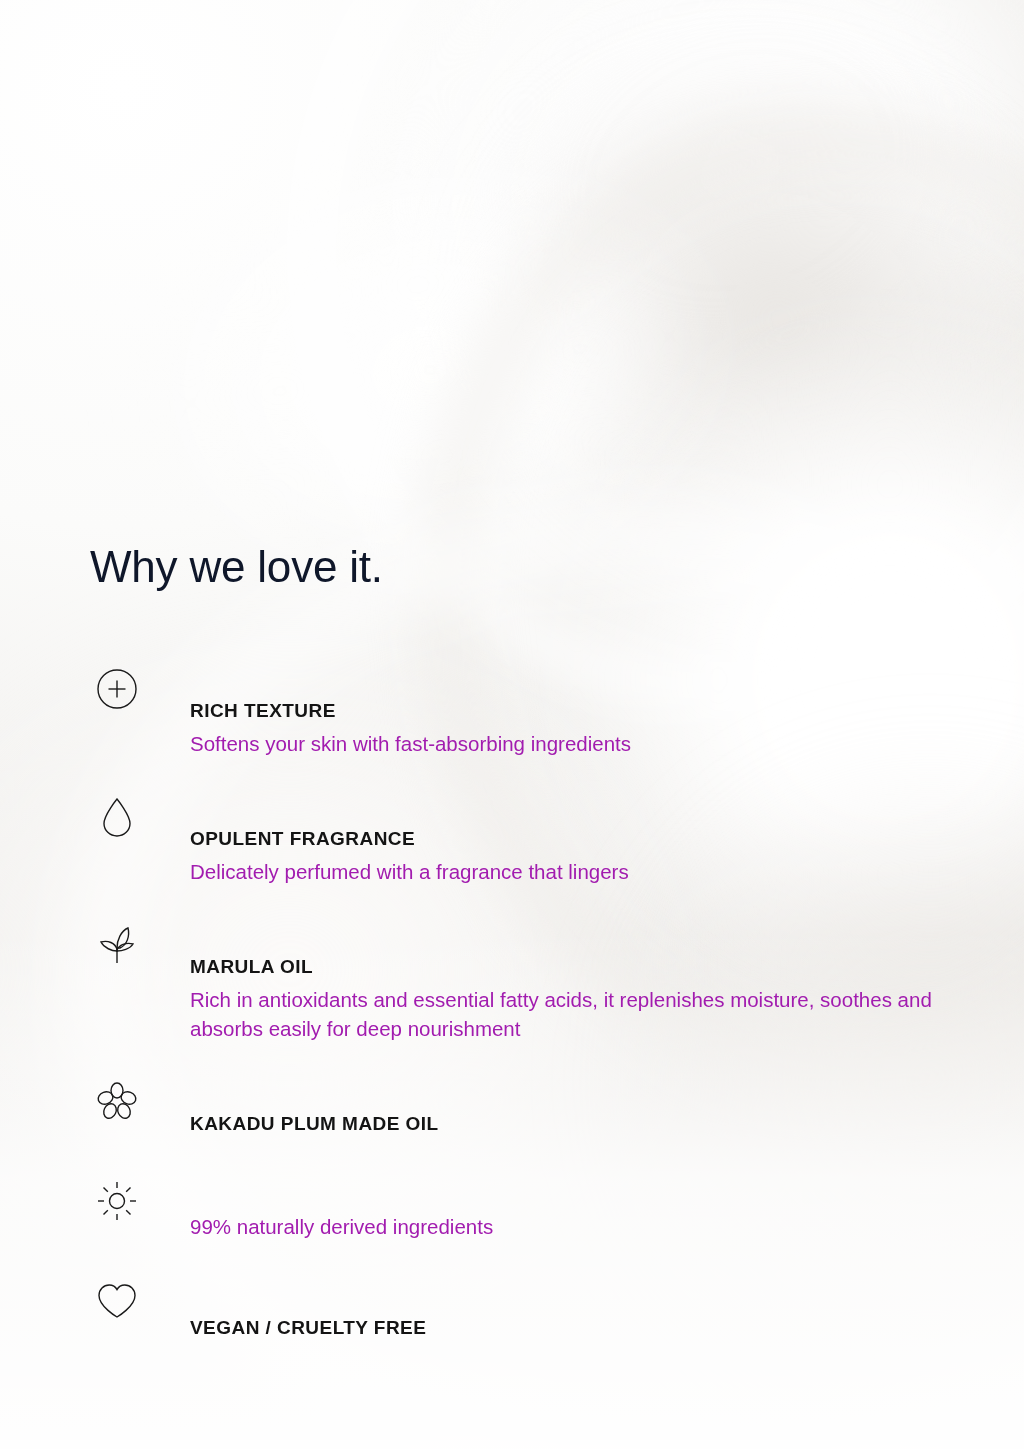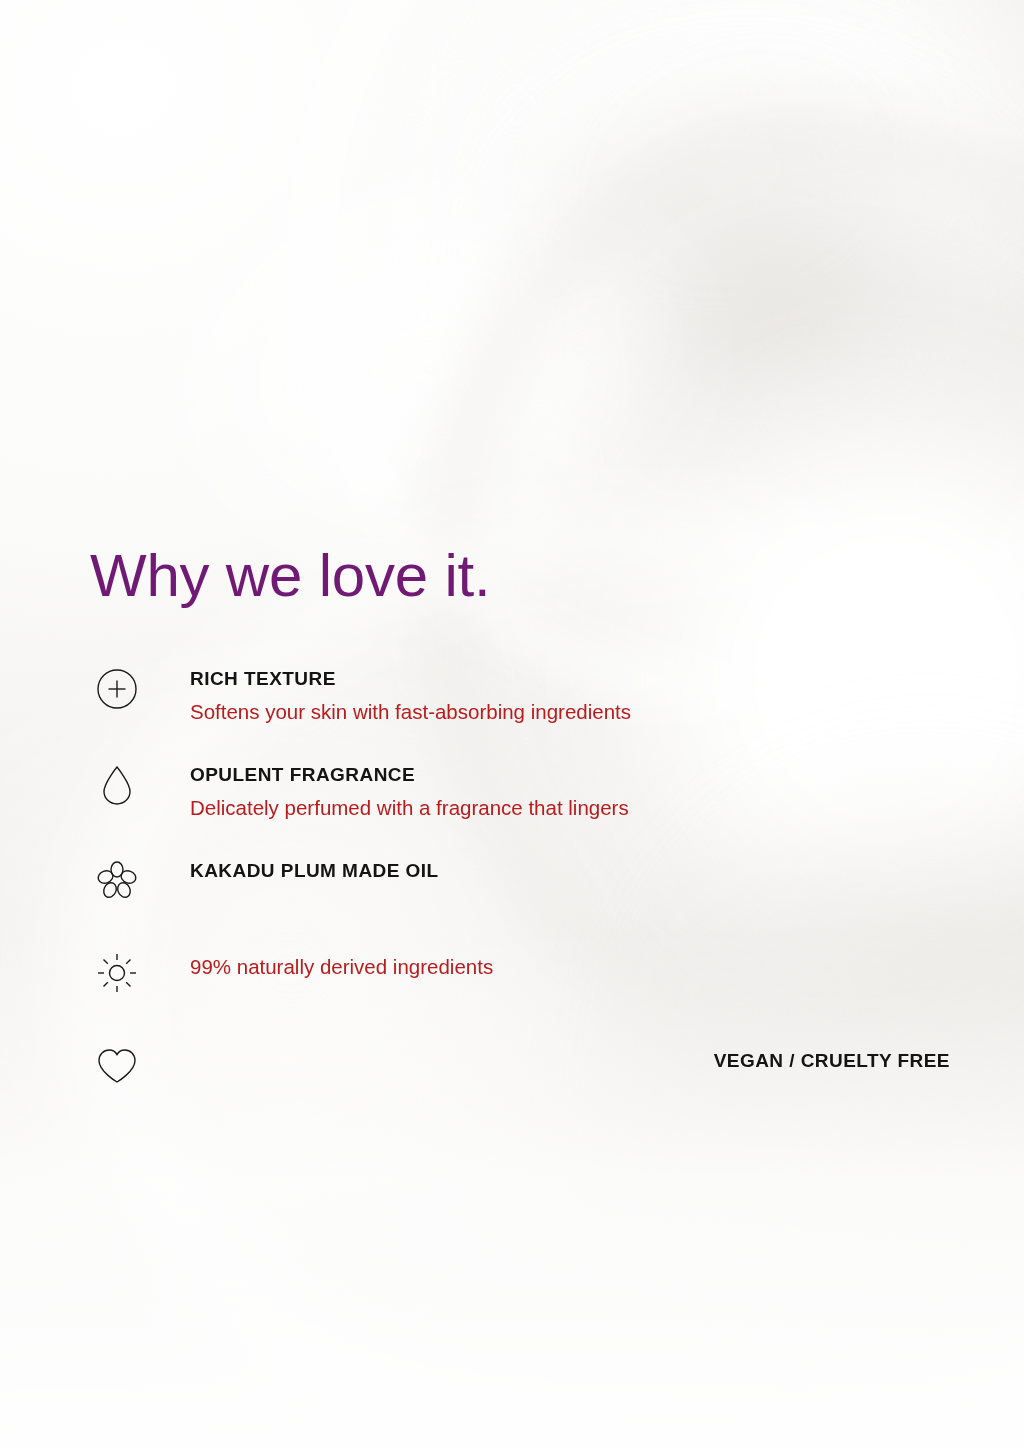--- a/index.html
+++ b/index.html
@@ -116,24 +116,24 @@
   .content {
     position: absolute;
     left: 0; top: 0;
     width: 1024px;
     height: 1449px;
   }
   .heading {
     position: absolute;
     left: 90px;
     top: 543px;
-    font-size: 60px;
+    font-size: 44px;
     font-weight: 400;
     letter-spacing: -0.2px;
-    color: #701a75;
+    color: #0f172a;
     line-height: 1.1;
     margin: 0;
   }
   .features {
     position: absolute;
     left: 90px;
     top: 660px;
     width: 860px;
   }
   .feature {
@@ -153,39 +153,40 @@
     box-sizing: border-box;
   }
   .feature-icon svg {
     display: block;
     width: 54px;
     height: 54px;
   }
   .feature-body {
     flex: 1 1 auto;
     padding-top: 8px;
+    margin-top: 32px;
   }
   .feature-title {
     font-size: 19px;
     font-weight: 700;
     letter-spacing: 0.45px;
     color: #141414;
     margin: 0 0 7px 0;
     line-height: 1.15;
   }
   .feature-desc {
     font-size: 20.5px;
     font-weight: 400;
-    color: #b91c1c;
+    color: #a21caf;
     line-height: 1.42;
     margin: 0;
     max-width: 760px;
   }
   .feature.no-desc .feature-body { padding-top: 14px; }
-  .feature.no-desc .feature-title { margin-bottom: 0; text-align: right; }
+  .feature.no-desc .feature-title { margin-bottom: 0; }
 </style>
 </head>
 <body>
 
 <div class="page">
 
   <div class="bg"></div>
   <div class="swirl swirl-a"></div>
   <div class="swirl swirl-b"></div>
   <div class="swirl swirl-c"></div>
@@ -223,20 +224,34 @@
           <svg viewBox="0 0 54 54" fill="none" stroke="#1a1a1a" stroke-width="1.4">
             <path d="M27 9 C27 9 14 25 14 33.5 C14 40.4 19.8 46 27 46 C34.2 46 40 40.4 40 33.5 C40 25 27 9 27 9 Z"></path>
           </svg>
         </div>
         <div class="feature-body">
           <p class="feature-title">OPULENT FRAGRANCE</p>
           <p class="feature-desc">Delicately perfumed with a fragrance that lingers</p>
         </div>
       </div>
 
+      <div class="feature">
+        <div class="feature-icon">
+          <svg viewBox="0 0 54 54" fill="none" stroke="#1a1a1a" stroke-width="1.4">
+            <path d="M27 30 C27 22 31 13 38 10 C40 18 37 27 30 30 Z"></path>
+            <path d="M27 33 C22 33 14 30 11 24 C18 22 25 25 27 31 Z"></path>
+            <path d="M27 33 C32 33 40 31 43 26 C36 24 29 27 27 32 Z"></path>
+            <line x1="27" y1="30" x2="27" y2="45"></line>
+          </svg>
+        </div>
+        <div class="feature-body">
+          <p class="feature-title">MARULA OIL</p>
+          <p class="feature-desc">Rich in antioxidants and essential fatty acids, it replenishes moisture, soothes and absorbs easily for deep nourishment</p>
+        </div>
+      </div>
 
       <div class="feature">
         <div class="feature-icon">
           <svg viewBox="0 0 54 54" fill="none" stroke="#1a1a1a" stroke-width="1.4">
             <ellipse cx="27" cy="15.5" rx="6" ry="7.5"></ellipse>
             <ellipse cx="38.5" cy="23" rx="7.5" ry="6" transform="rotate(20 38.5 23)"></ellipse>
             <ellipse cx="34" cy="36" rx="6" ry="7.5" transform="rotate(-25 34 36)"></ellipse>
             <ellipse cx="20" cy="36" rx="6" ry="7.5" transform="rotate(25 20 36)"></ellipse>
             <ellipse cx="15.5" cy="23" rx="7.5" ry="6" transform="rotate(-20 15.5 23)"></ellipse>
           </svg>

